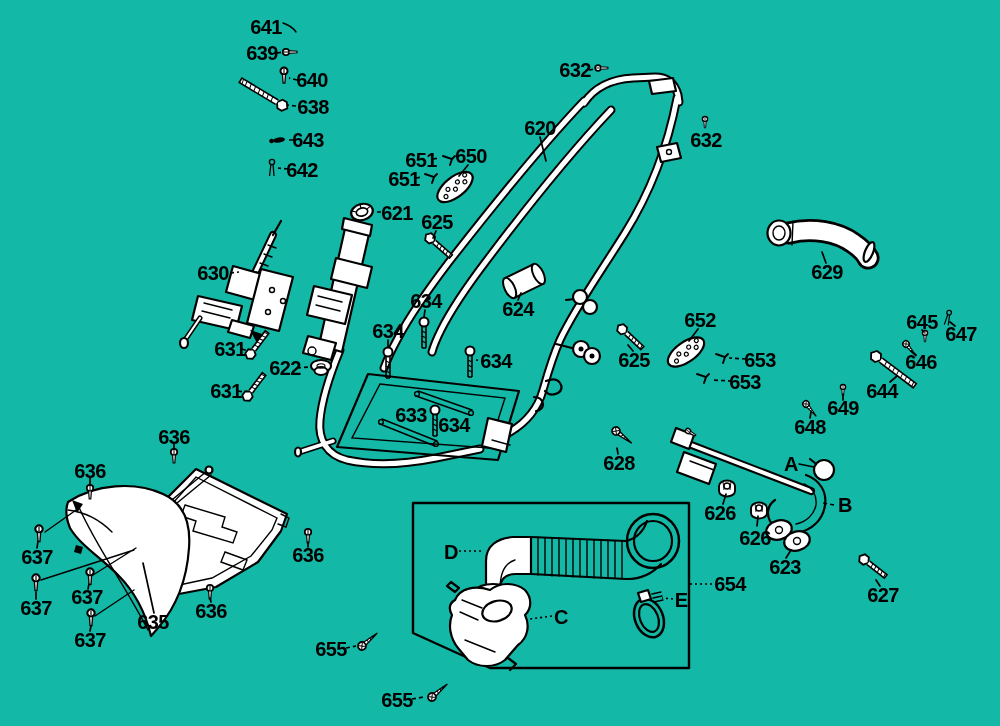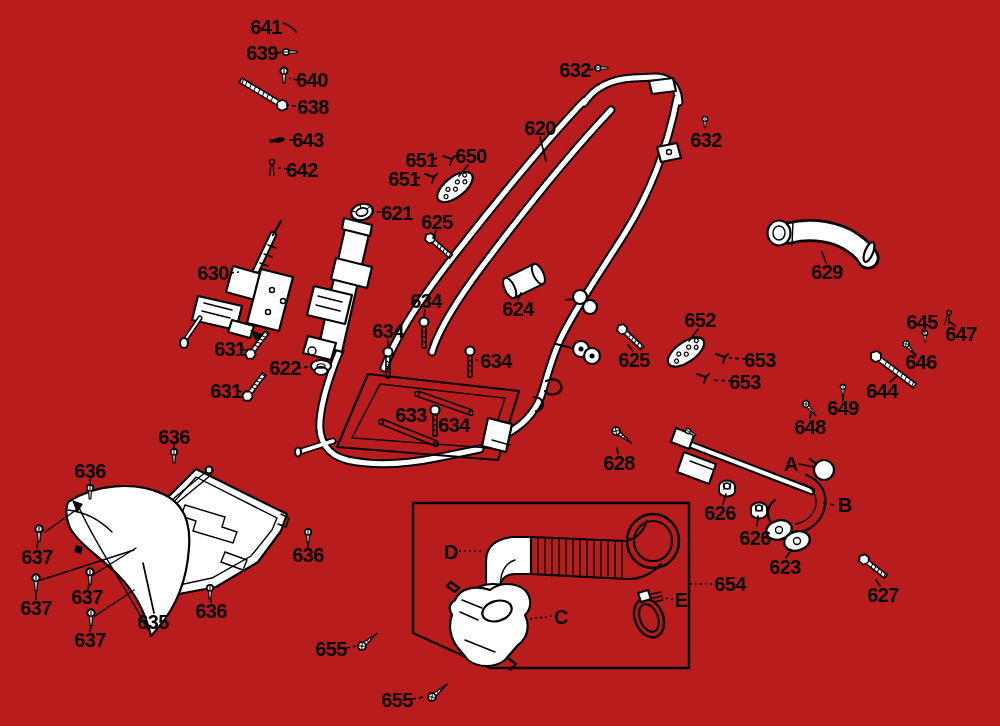--- a/index.html
+++ b/index.html
@@ -1,16 +1,16 @@
 <!DOCTYPE html>
 <html><head>
 <meta charset="utf-8">
 <style>
   html,body{margin:0;padding:0;background:#ffffff;}
-  .stage{width:1000px;height:726px;position:relative;background:#b91c1c;overflow:hidden;}
+  .stage{width:1000px;height:726px;position:relative;background:#14b8a6;overflow:hidden;}
   svg{display:block;}
   .lbl{font:700 20px "Liberation Sans",sans-serif;fill:#000;letter-spacing:-0.6px;}
   .tb{stroke:#000;fill:none;stroke-width:9;stroke-linecap:round;stroke-linejoin:round;}
   .tw{stroke:#fff;fill:none;stroke-width:5;stroke-linecap:round;stroke-linejoin:round;}
   .o{stroke:#000;fill:none;stroke-width:2.2;stroke-linecap:round;stroke-linejoin:round;}
   .ow{stroke:#000;fill:#fff;stroke-width:2.2;stroke-linejoin:round;}
   .t{stroke:#000;fill:none;stroke-width:1.4;stroke-linecap:round;}
   .ld{stroke:#000;fill:none;stroke-width:1.7;stroke-linecap:round;}
   .lda{stroke:#000;fill:none;stroke-width:1.7;stroke-dasharray:4 3;}
   .ldd{stroke:#000;fill:none;stroke-width:1.6;stroke-dasharray:2 3;}

